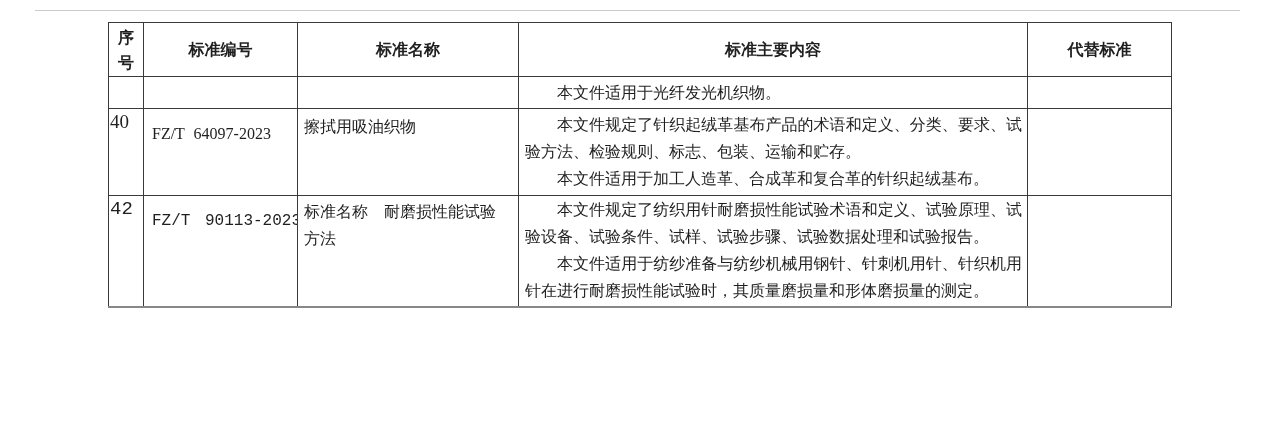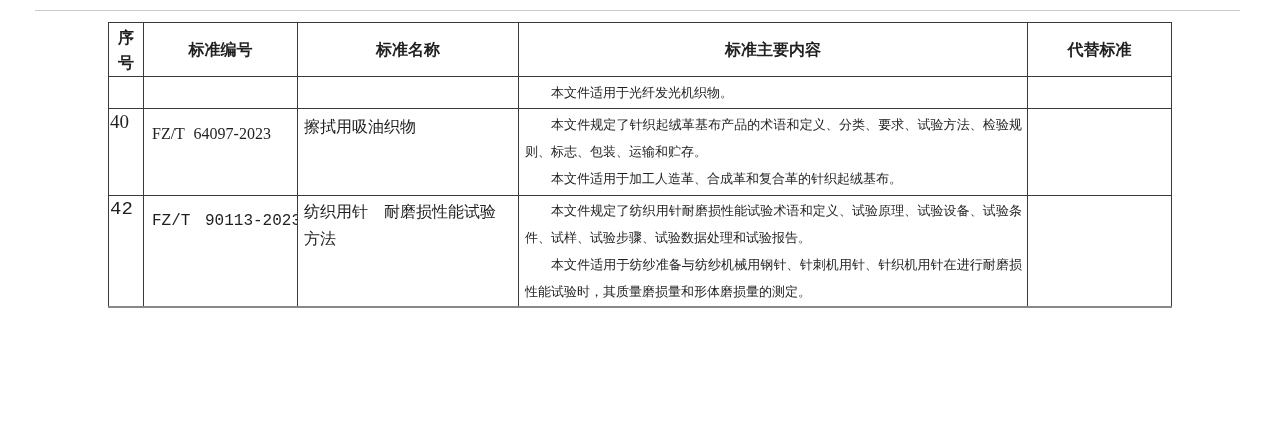--- a/index.html
+++ b/index.html
@@ -68,21 +68,21 @@
     word-spacing: 5px;
     white-space: nowrap;
   }
   td.cell-name {
     padding: 4px 16px 0 6px;
     line-height: 27px;
   }
   td.cell-content {
     padding: 2px 5px 0 6px;
     line-height: 27px;
-    font-size: 13px;
+    font-size: 16px;
   }
   td.cell-replace {
     padding: 4px 4px 0 4px;
   }
   td.cell-content p.para {
     margin: 0;
     text-indent: 2em;
     text-align: justify;
   }
   tr.row-partial td.cell-content {
@@ -135,21 +135,21 @@
         <p class="para">本文件规定了针织起绒革基布产品的术语和定义、分类、要求、试验方法、检验规则、标志、包装、运输和贮存。</p>
         <p class="para">本文件适用于加工人造革、合成革和复合革的针织起绒基布。</p>
       </td>
       <td class="cell-replace"></td>
     </tr>
 
 
     <tr style="height:107px">
       <td class="cell-seq">42</td>
       <td class="cell-code">FZ/T 90113-2023</td>
-      <td class="cell-name">纺织用针　耐磨损性能试验方法</td>
+      <td class="cell-name">标准名称　耐磨损性能试验方法</td>
       <td class="cell-content">
         <p class="para">本文件规定了纺织用针耐磨损性能试验术语和定义、试验原理、试验设备、试验条件、试样、试验步骤、试验数据处理和试验报告。</p>
         <p class="para">本文件适用于纺纱准备与纺纱机械用钢针、针刺机用针、针织机用针在进行耐磨损性能试验时，其质量磨损量和形体磨损量的测定。</p>
       </td>
       <td class="cell-replace"></td>
     </tr>
   </tbody>
     </table>
 </div>
 

